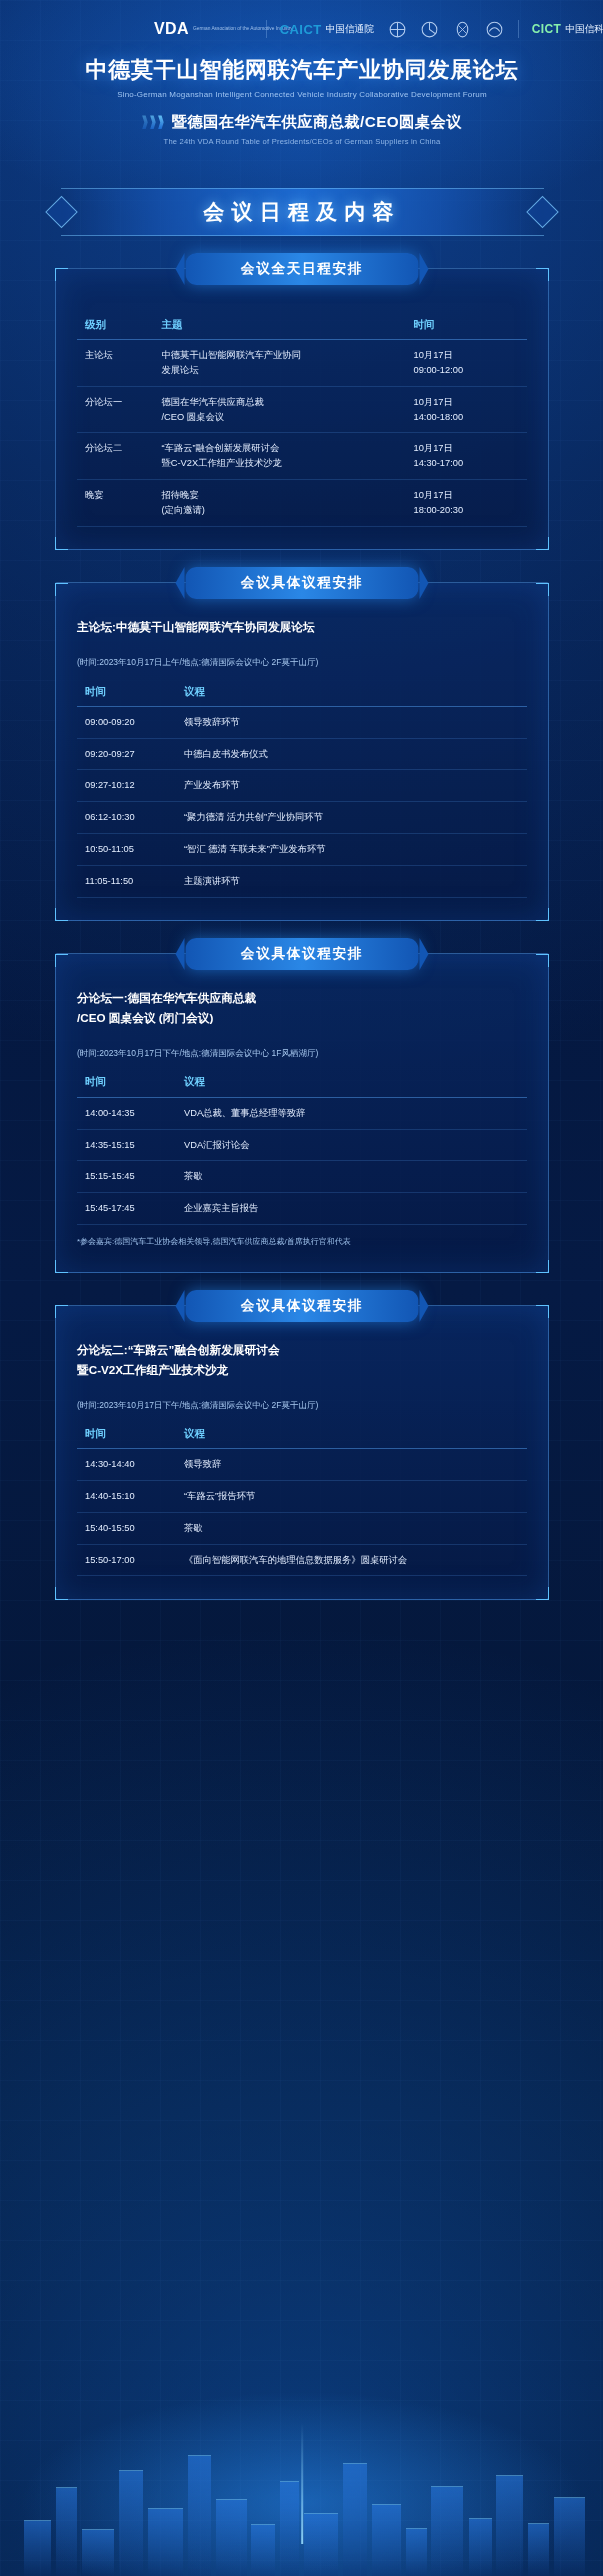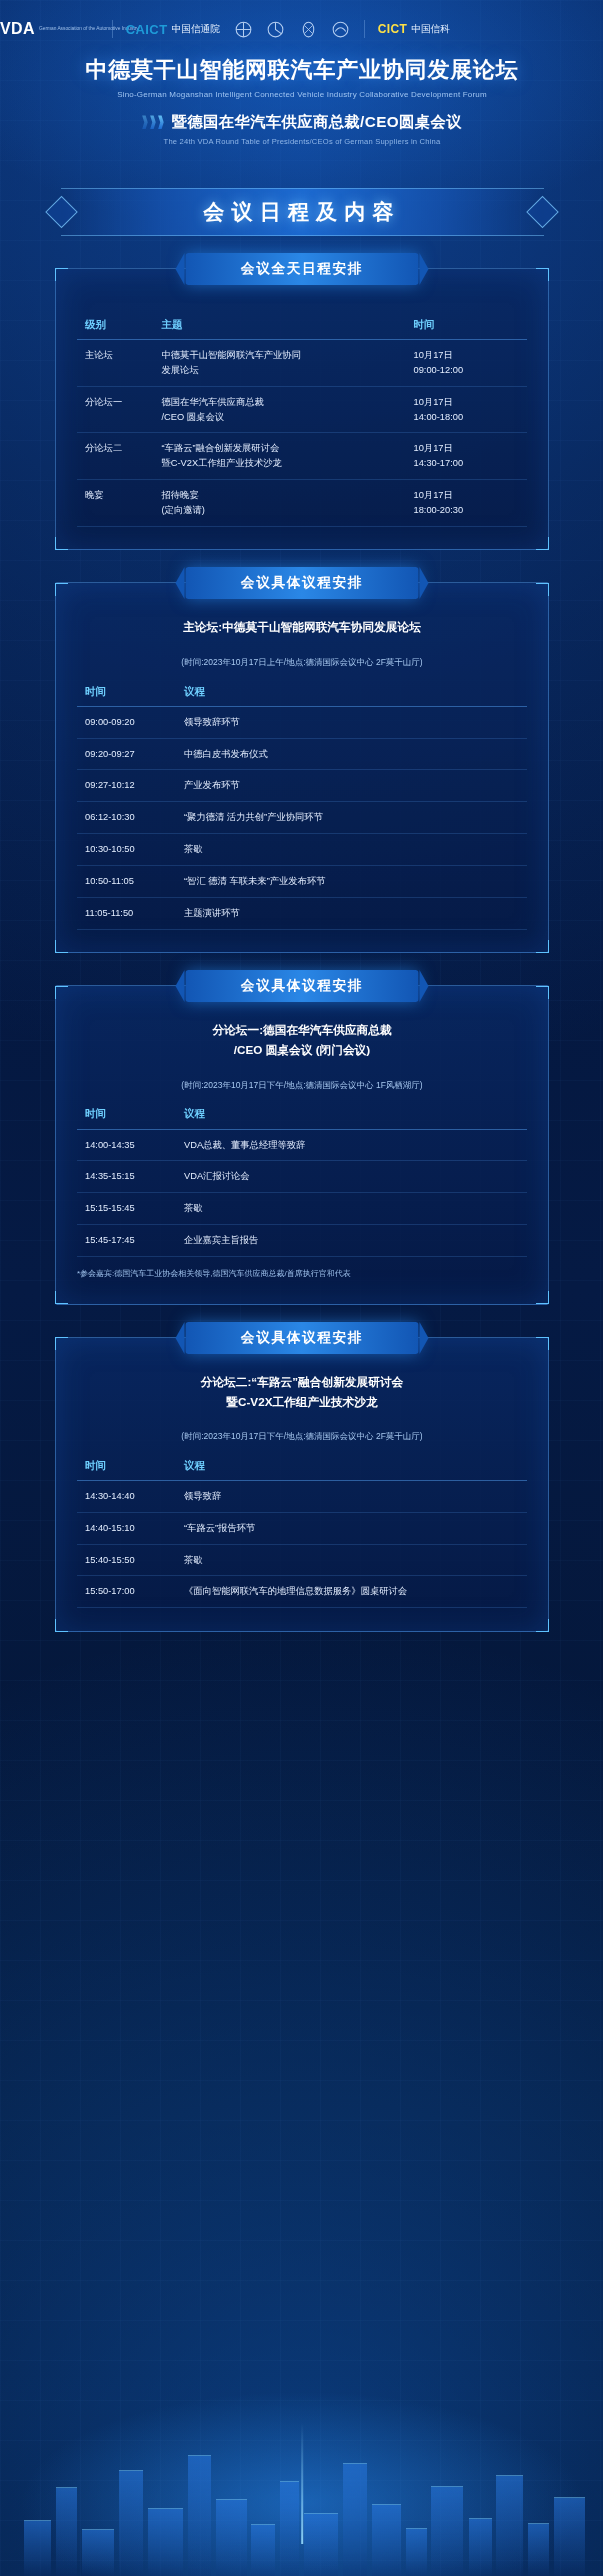--- a/index.html
+++ b/index.html
@@ -32,40 +32,40 @@
   .glow-top {
     position: absolute; left: 50%; top: -97px; width: 725px; height: 338px;
     transform: translateX(-50%);
     background: radial-gradient(ellipse at center, rgba(30,120,240,0.38), rgba(4,22,60,0) 70%);
     pointer-events: none;
   }
 
   
   .logo-bar {
     position: relative;
-    display: flex; align-items: center; justify-content: flex-start;
+    display: flex; align-items: center; justify-content: flex-end;
     gap: 13px;
     padding: 14.5px 0 3.2px 0;
     height: 47px;
   }
   .logo {
     display: flex; align-items: center; gap: 4px;
     font-size: 8.9px; color: #dbe8ff; white-space: nowrap;
   }
   .logo .mark {
     font-weight: bold; letter-spacing: 0.4px;
   }
   .logo .sub { font-size: 4.8px; line-height: 1.15; color: #9fc0ea; max-width: 60px; }
   .logo-sep { width: 0.8px; height: 17.7px; background: rgba(140,185,240,0.35); }
   .vda .mark { font-size: 16px; color: #ffffff; }
   .caict .mark { font-size: 13px; color: #1e9bd8; }
   .caict .cn { font-size: 9.7px; color: #e6f1ff; }
   .carlogos { display: flex; align-items: center; gap: 11.3px; }
   .car-ico { width: 21px; height: 21px; opacity: .85; }
-  .cict .mark { color: #fde047; font-size: 12px; }
+  .cict .mark { color: #86efac; font-size: 12px; }
   .cict .cn { font-size: 9.7px; color: #e6f1ff; }
 
   .title-block { position: relative; text-align: center; padding: 8px 0 4.8px; }
   .main-title {
     font-size: 22px; font-weight: bold; letter-spacing: 0.8px;
     color: #ffffff;
     text-shadow: 0 0 14.5px rgba(60,150,255,0.65);
   }
   .main-title-en {
     font-size: 8px; color: #9fc5f2; letter-spacing: 0.2px; margin-top: 4.8px;
@@ -129,32 +129,32 @@
   .card .c-tl { top: -0.8px; left: -0.8px; border-right: none; border-bottom: none; }
   .card .c-tr { top: -0.8px; right: -0.8px; border-left: none; border-bottom: none; }
   .card .c-bl { bottom: -0.8px; left: -0.8px; border-right: none; border-top: none; }
   .card .c-br { bottom: -0.8px; right: -0.8px; border-left: none; border-top: none; }
 
   .card-tab {
     position: absolute; top: -16px; left: 50%; transform: translateX(-50%);
     width: 233px; height: 32px;
     display: flex; align-items: center; justify-content: center;
     background: linear-gradient(90deg, #1256b4 0%, #2a87e6 50%, #1256b4 100%);
-    border-radius: 3px;
+    border-radius: 11px;
     font-size: 13.7px; font-weight: bold; letter-spacing: 1.6px;
     box-shadow: 0 0 16px rgba(40,140,240,.55);
   }
   .card-tab::before, .card-tab::after {
     content:""; position:absolute; top:50%; transform: translateY(-50%);
     width: 0; height: 0; border-top: 16px solid transparent; border-bottom: 16px solid transparent;
   }
   .card-tab::before { left: -9.7px; border-right: 9.7px solid #1256b4; }
   .card-tab::after  { right: -9.7px; border-left: 9.7px solid #1256b4; }
 
-  .card-heading { text-align: center; margin-bottom: 4.8px; }
+  .card-heading { text-align: left; margin-bottom: 4.8px; }
   .card-heading .h1 { font-size: 11.7px; font-weight: bold; color: #ffffff; line-height: 1.7; }
   .card-heading .h2 { font-size: 11.7px; font-weight: bold; color: #ffffff; line-height: 1.7; }
   .card-heading .meta { font-size: 8.5px; color: #a8c9f0; margin-top: 20px; }
 
   table {
     width: 100%; border-collapse: collapse; margin-top: 8px;
   }
   th {
     font-size: 10.5px; font-weight: bold; color: #6fd0ff;
     text-align: left; padding: 7.2px 8px;
@@ -327,24 +327,20 @@
         <td>09:20-09:27</td>
         <td>中德白皮书发布仪式</td>
       </tr>
       <tr>
         <td>09:27-10:12</td>
         <td>产业发布环节</td>
       </tr>
       <tr>
         <td>06:12-10:30</td>
         <td>“聚力德清 活力共创”产业协同环节</td>
-      </tr>
-      <tr>
-        <td>10:30-10:50</td>
-        <td>茶歇</td>
       </tr>
       <tr>
         <td>10:50-11:05</td>
         <td>“智汇 德清 车联未来”产业发布环节</td>
       </tr>
       <tr>
         <td>11:05-11:50</td>
         <td>主题演讲环节</td>
       </tr>
     </tbody>

